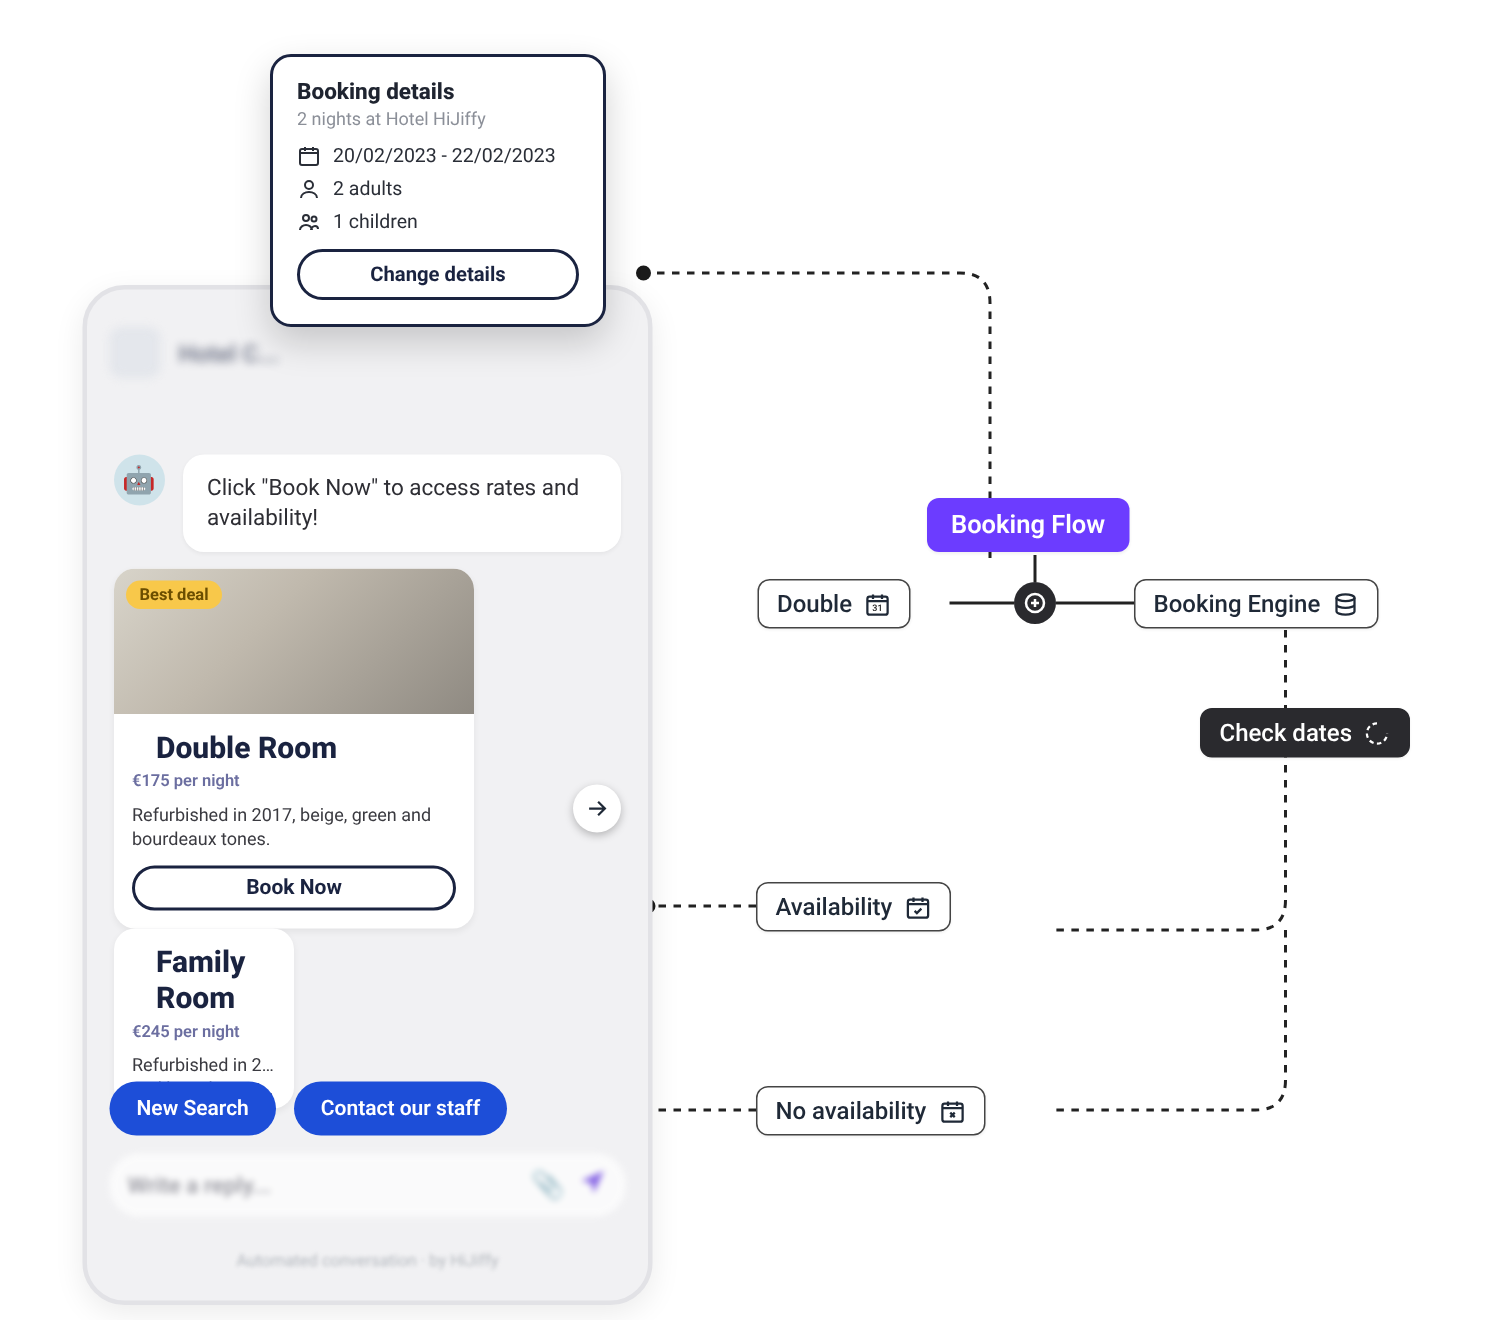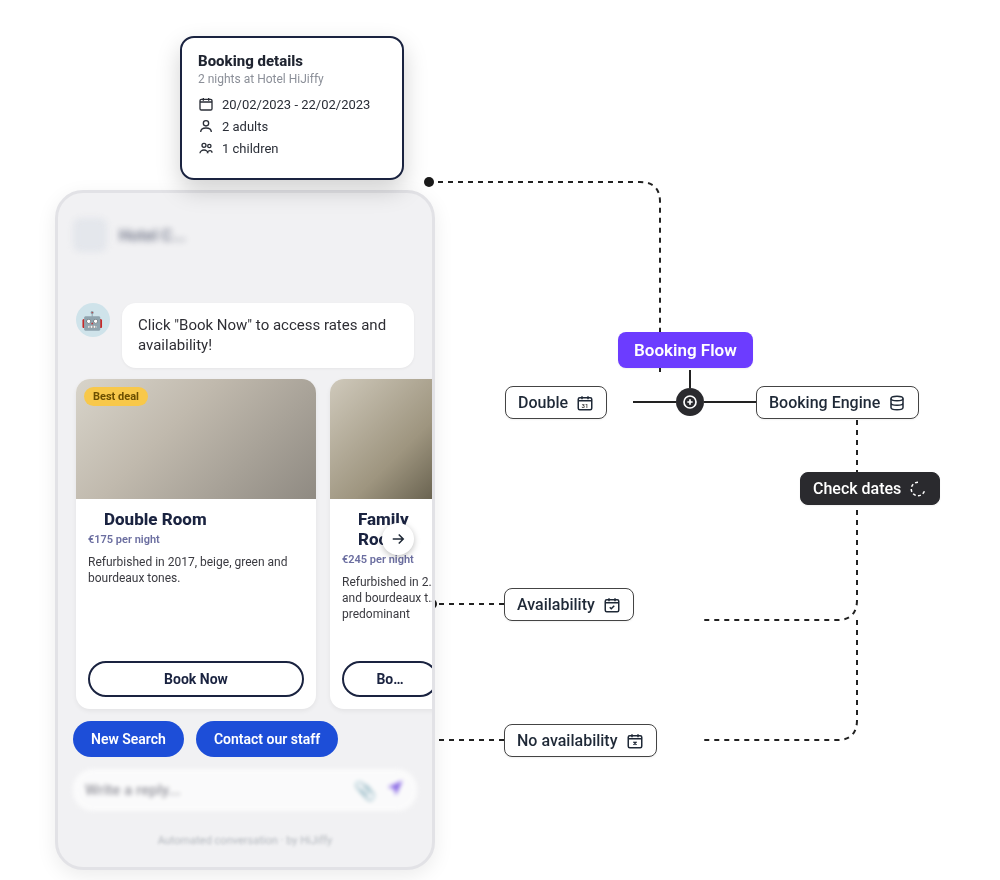--- a/index.html
+++ b/index.html
@@ -10,28 +10,28 @@
   
   .phone{position:absolute;left:55px;top:190px;width:380px;height:680px;border-radius:28px;background:#f1f1f3;border:3px solid #e2e2e6;box-shadow:0 6px 20px rgba(0,0,0,0.08);overflow:hidden;}
   .phone .header{position:absolute;left:15px;top:22px;right:15px;height:40px;display:flex;align-items:center;gap:12px;filter:blur(3px);opacity:.55;}
   .logo{width:34px;height:34px;border-radius:8px;background:#d9dee6;}
   .hname{font-weight:700;font-size:16px;color:#1a2340;}
 
   .bot-row{position:absolute;left:18px;top:110px;right:18px;display:flex;gap:12px;align-items:flex-start;}
   .bot-avatar{width:34px;height:34px;border-radius:50%;background:#cfe3ea;display:flex;align-items:center;justify-content:center;font-size:18px;}
   .bot-bubble{background:#fff;border-radius:14px;padding:12px 16px;font-size:15px;line-height:1.35;color:#2e2e34;box-shadow:0 1px 3px rgba(0,0,0,.05);flex:1;}
 
-  .cards{position:absolute;left:18px;top:186px;right:0;height:330px;display:flex;gap:14px;}
+  .cards{position:absolute;left:18px;top:186px;right:0;height:330px;display:flex;gap:0;flex-direction:column;}
   .card{width:240px;flex:0 0 240px;background:#fff;border-radius:14px;overflow:hidden;box-shadow:0 2px 5px rgba(0,0,0,.06);position:relative;display:flex;flex-direction:column;}
   .card.clip{width:120px;flex:0 0 120px;}
   .card .photo{height:120px;background:linear-gradient(135deg,#d8d4ca,#c0b9ad 40%,#8f8a82 100%);position:relative;}
   .card.clip .photo{background:linear-gradient(135deg,#cfc9bb,#9e957f 60%,#5e5846 100%);}
   .badge{position:absolute;left:8px;top:8px;background:#f8c84a;color:#6b4e00;font-size:11px;font-weight:700;padding:3px 9px;border-radius:10px;}
   .card .body{padding:10px 12px;flex:1;display:flex;flex-direction:column;gap:4px;}
-  .room{font-weight:800;font-size:17px;color:#1a2340;padding-left:16px;}
+  .room{font-weight:800;font-size:20px;color:#1a2340;padding-left:16px;}
   .price{font-size:11px;color:#6b6ea0;font-weight:600;}
   .desc{font-size:12px;color:#3a3a40;line-height:1.35;margin-top:4px;}
   .card .book{margin:0 12px 12px 12px;border:2px solid #1a2340;background:#fff;border-radius:22px;height:36px;display:flex;align-items:center;justify-content:center;font-weight:700;font-size:14px;color:#1a2340;}
 
   .carousel-nav{position:absolute;right:18px;top:330px;width:32px;height:32px;border-radius:50%;background:#fff;box-shadow:0 2px 6px rgba(0,0,0,.25);display:flex;align-items:center;justify-content:center;z-index:3;}
 
   .actions{position:absolute;left:15px;top:528px;display:flex;gap:12px;}
   .pill{background:#1d4ed8;color:#fff;border-radius:22px;height:36px;padding:0 18px;display:flex;align-items:center;font-size:14px;font-weight:600;}
 
   .composer{position:absolute;left:15px;right:15px;bottom:56px;height:42px;background:#fff;border-radius:20px;display:flex;align-items:center;padding:0 12px;gap:8px;filter:blur(2px);opacity:.7;}
@@ -166,20 +166,21 @@
     <div class="row">
       <span class="ico">
         <svg class="ico-svg" viewBox="0 0 24 24">
             <circle cx="9" cy="8" r="3"></circle>
             <circle cx="17" cy="9" r="2.5"></circle>
             <path d="M3 20c0-3 3-5 6-5s6 2 6 5M14 20c0-2 2-4 4-4s3 1 3 3"></path>
           </svg>
       </span>
       <span>1 children</span>
     </div>
+    <div class="change-btn">Change details</div>
   </div>
 
   <div class="flow-label purple" style="left:618px;top:332px;">
     <span>Booking Flow</span>
   </div>
 
   <div class="flow-label" style="left:505px;top:386px;">
     <span>Double</span>
     <svg class="ico-svg" viewBox="0 0 24 24">
         <rect x="3" y="5" width="18" height="16" rx="2"></rect>

